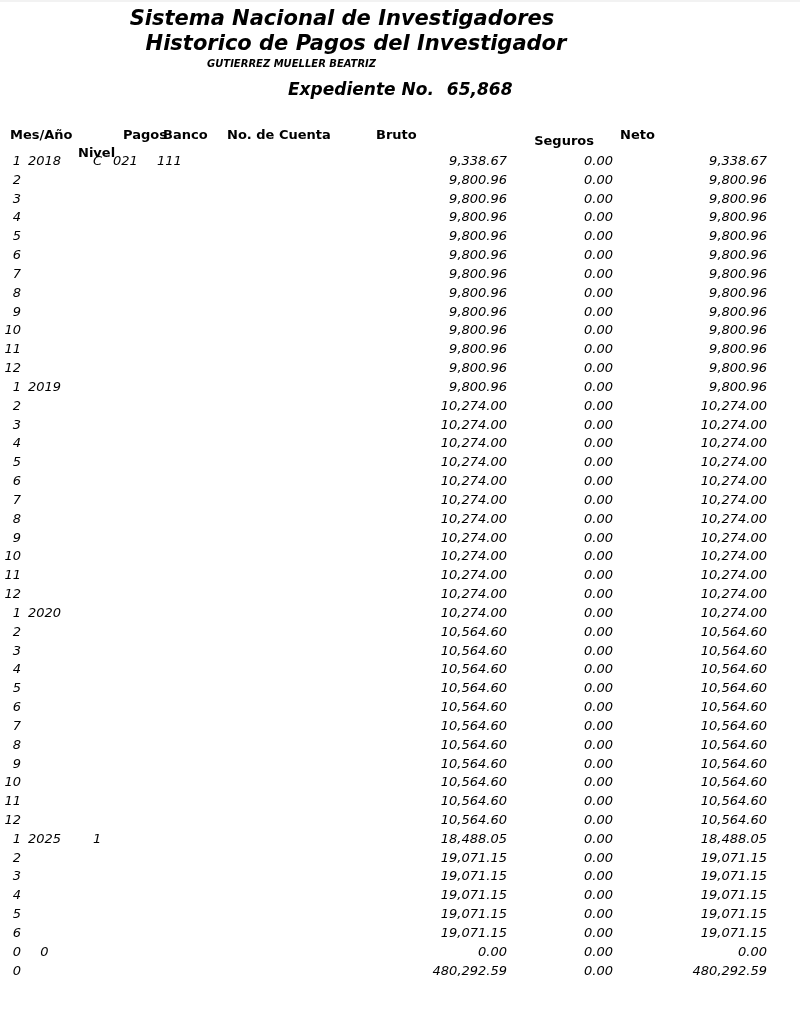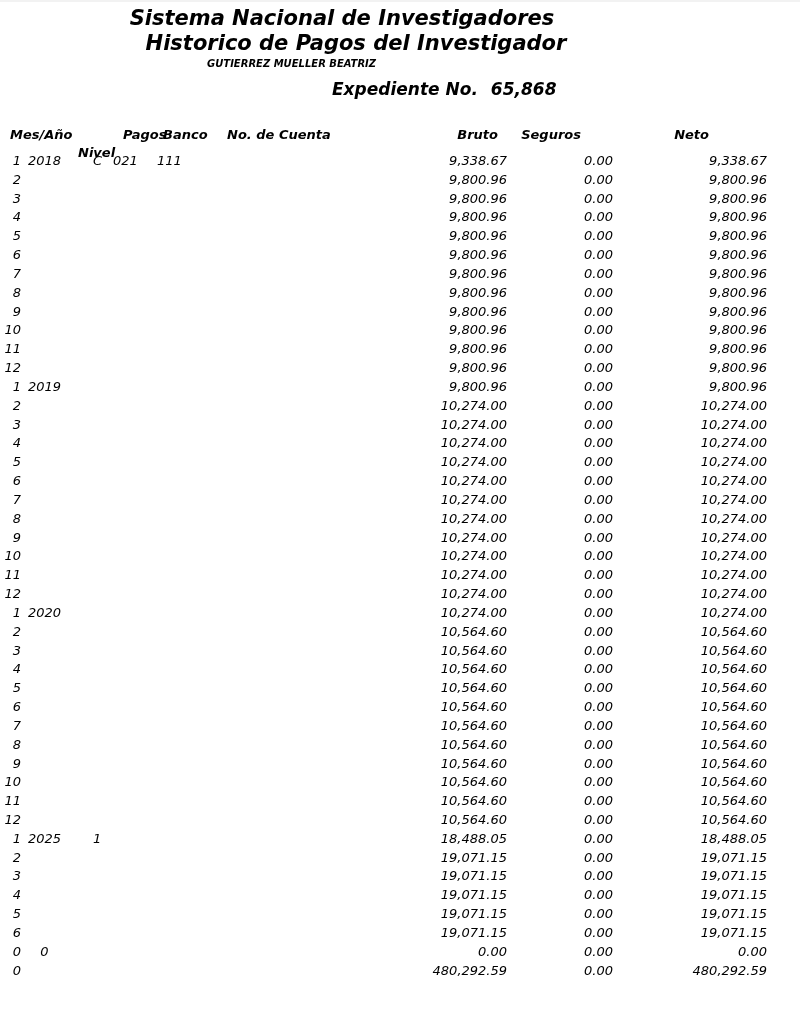--- a/index.html
+++ b/index.html
@@ -20,37 +20,37 @@
   }
   #title1 { top: 6px; }
   #title2 { top: 31px; padding-left: 28px; }
 
   .name {
     position: absolute; left: 207px; top: 58px;
     font-weight: bold; font-style: italic; font-size: 10px; white-space: nowrap;
   }
   .exped {
     position: absolute; left: 288px; top: 79px;
-    font-weight: bold; font-style: italic; font-size: 17px; white-space: nowrap; margin-left: 44px;
+    font-weight: bold; font-style: italic; font-size: 17px; white-space: nowrap;
   }
   .exped .num { margin-left: 13px; }
 
   .hdr {
     position: absolute; top: 127px; left: 0; width: 672px; height: 17px;
-    font-weight: bold; font-style: italic; font-size: 13px; line-height: 15px;
+    font-weight: bold; font-size: 13px; line-height: 15px;
   }
   .hdr span { position: absolute; top: 0; white-space: nowrap; }
   .h-mes     { left: 10px; }
   .h-nivel   { left: 78px; margin-top: 18px; }
   .h-ubic    { left: 123px; }
   .h-banco   { left: 163px; }
   .h-cuenta  { left: 227px; }
-  .h-bruto   { left: 376px; width: 122px; text-align: right; }
-  .h-seguros { left: 468px; width: 113px; text-align: right; }
-  .h-neto    { left: 596px; width: 113px; text-align: right; }
+  .h-bruto   { left: 376px; width: 122px; text-align: left; }
+  .h-seguros { left: 481px; width: 113px; text-align: right; margin-top: 6px; }
+  .h-neto    { left: 620px; width: 113px; }
 
   #rows { position: absolute; top: 152px; left: 0; width: 800px; }
   .row {
     position: relative; height: 18.84px;
     font-style: italic; font-size: 13px; line-height: 18.84px;
   }
   .row span { position: absolute; top: 0; white-space: nowrap; }
   .c-mes     { left: 0;     width: 21px;  text-align: right; }
   .c-ano     { left: 25px;  width: 39px;  text-align: center; }
   .c-nivel   { left: 93px; }

